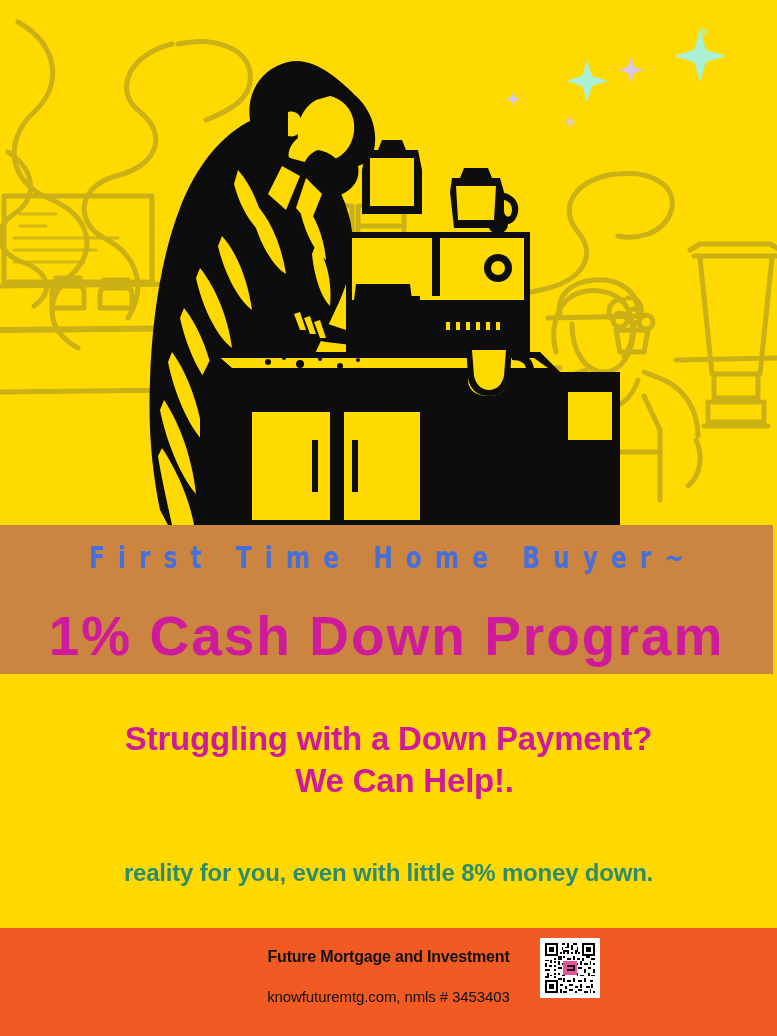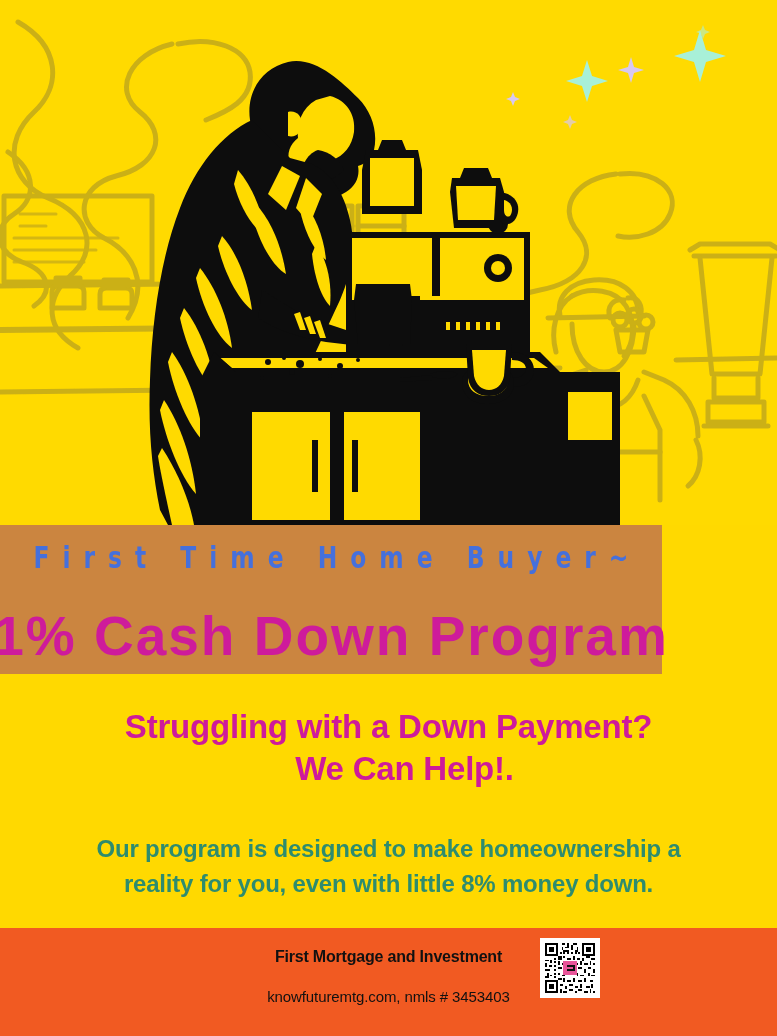--- a/index.html
+++ b/index.html
@@ -25,21 +25,21 @@
     height: 525px;
     background: #FFDA00;
     overflow: hidden;
   }
   #illustration svg { display: block; }
 
   
   #banner {
     position: absolute;
     left: 0; top: 525px;
-    width: 662px;
+    width: 773px;
     height: 149px;
     background: #CB8540;
     box-sizing: border-box;
     display: flex;
     flex-direction: column;
     align-items: center;
     justify-content: flex-start;
     padding-top: 18px;
   }
   #kicker {
@@ -74,21 +74,21 @@
     height: 254px;
     background: #FFD900;
     text-align: center;
   }
   #subhead {
     color: #CE1B9B;
     font-size: 33px;
     font-weight: 700;
     line-height: 1.28;
     letter-spacing: -0.2px;
-    margin: 4px;
+    margin: 16px;
     padding-top: 28px;
   }
   #subhead .l2 { display: block; padding-left: 32px; }
   #paragraph {
     color: #2E8C6E;
     font-size: 24px;
     font-weight: 700;
     line-height: 1.42;
     letter-spacing: -0.2px;
     margin: 0;
@@ -408,28 +408,27 @@
     <div id="kicker">First Time Home Buyer~</div>
     <div id="banner-headline">1% Cash Down Program</div>
   </div>
 
   <div id="body-copy">
     <div id="subhead">
       <span>Struggling with a Down Payment?</span>
       <span class="l2">We Can Help!.</span>
     </div>
     <div id="paragraph">
-      <span>Our program is designed to make homeownership a</span>
       <span class="l2">reality for you, even with little 8% money down.</span>
     </div>
   </div>
 
   <div id="footer">
     <div id="footer-text">
-      <div id="company-name">First Mortgage and Investment</div>
+      <div id="company-name">Future Mortgage and Investment</div>
       <div id="web-nmls">knowfuturemtg.com, nmls # 3453403</div>
     </div>
   </div>
 
   <div id="qr-wrap">
     <svg width="54" height="54" viewBox="0 0 29 29" shape-rendering="crispEdges" xmlns="http://www.w3.org/2000/svg">
       <rect width="29" height="29" fill="#ffffff"></rect>
       <g fill="#000000">
 
         <rect x="1" y="1" width="7" height="7"></rect>

